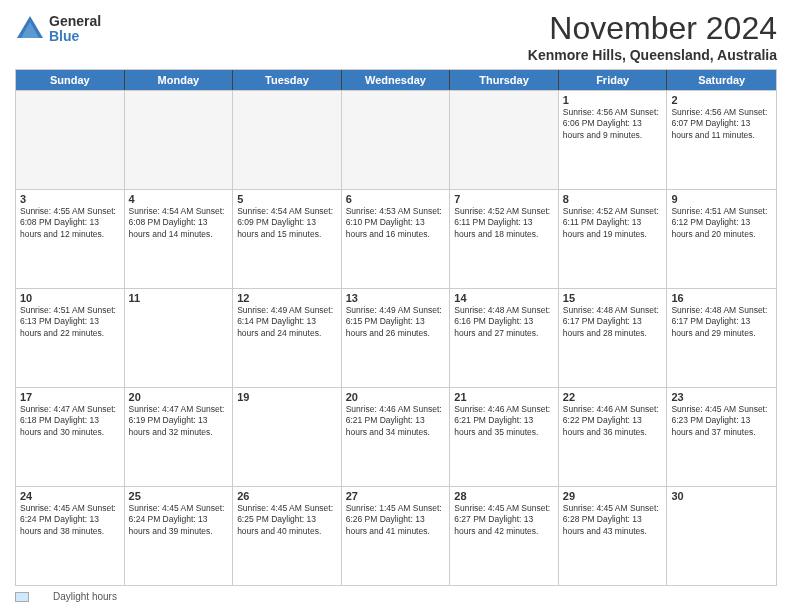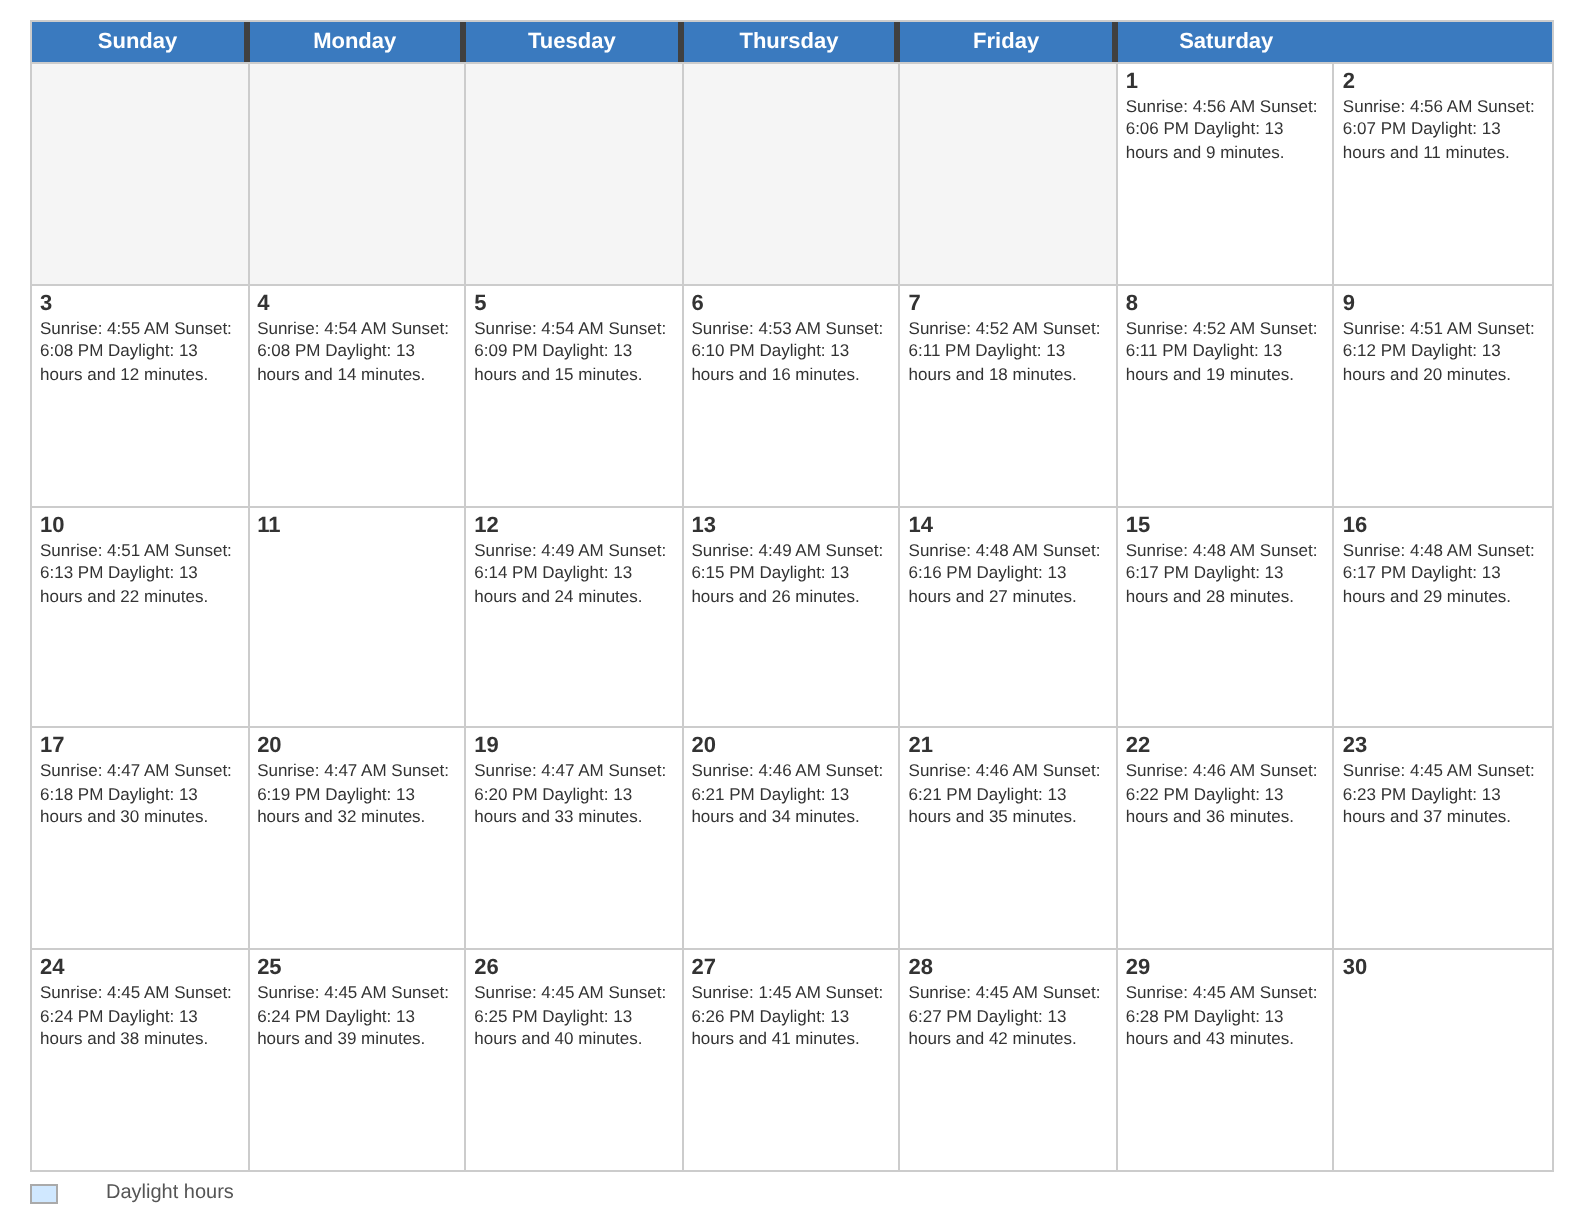--- a/index.html
+++ b/index.html
@@ -71,21 +71,21 @@
       display: grid;
       grid-template-columns: repeat(7, 1fr);
       background: #3a7abf;
     }
     .cal-header-cell {
       color: #fff;
       font-size: 11px;
       font-weight: bold;
       text-align: center;
       padding: 4px 2px;
-      border-right: 3px solid #404040;
+      border-right: 1px solid #404040;
     }
     .cal-header-cell:last-child { border-right: none; }
     .cal-body {
       flex: 1;
       display: flex;
       flex-direction: column;
     }
     .cal-row {
       display: grid;
       grid-template-columns: repeat(7, 1fr);
@@ -127,26 +127,43 @@
       height: 10px;
       background: #d0e8ff;
       border: 1px solid #aaa;
       display: inline-block;
     }
   </style>
 </head>
 <body>
 
 <div class="page">
+  <div class="header">
+    <div class="logo">
+      <svg class="logo-icon" viewBox="0 0 30 30">
+        <polygon points="15,2 28,24 2,24" fill="#3a7abf"></polygon>
+        <polygon points="15,8 24,24 6,24" fill="#5a9ad0"></polygon>
+      </svg>
+      <div class="logo-text">
+        <span class="logo-general">General</span>
+        <span class="logo-blue">Blue</span>
+      </div>
+    </div>
+    <div class="title-area">
+      <div class="month-title">November 2024</div>
+      <div class="subtitle">Kenmore Hills, Queensland, Australia</div>
+    </div>
+  </div>
 
   <div class="calendar">
     <div class="cal-header">
     <div class="cal-header-cell">Sunday</div>
         <div class="cal-header-cell">Monday</div>
         <div class="cal-header-cell">Tuesday</div>
+        <div class="cal-header-cell">Wednesday</div>
         <div class="cal-header-cell">Thursday</div>
         <div class="cal-header-cell">Friday</div>
         <div class="cal-header-cell">Saturday</div>
       </div>
     <div class="cal-body">
     <div class="cal-row">
           <div class="cal-cell empty"></div>
           <div class="cal-cell empty"></div>
           <div class="cal-cell empty"></div>
           <div class="cal-cell empty"></div>
@@ -274,24 +291,20 @@
           </div>
           <div class="cal-cell">
             <span class="day-num">20</span>
             <div class="day-info">Sunrise: 4:47 AM
 Sunset: 6:19 PM
 Daylight: 13 hours
 and 32 minutes.</div>
           </div>
           <div class="cal-cell">
             <span class="day-num">19</span>
-            <div class="day-info">Sunrise: 4:47 AM
-Sunset: 6:20 PM
-Daylight: 13 hours
-and 33 minutes.</div>
           </div>
           <div class="cal-cell">
             <span class="day-num">20</span>
             <div class="day-info">Sunrise: 4:46 AM
 Sunset: 6:21 PM
 Daylight: 13 hours
 and 34 minutes.</div>
           </div>
           <div class="cal-cell">
             <span class="day-num">21</span>

